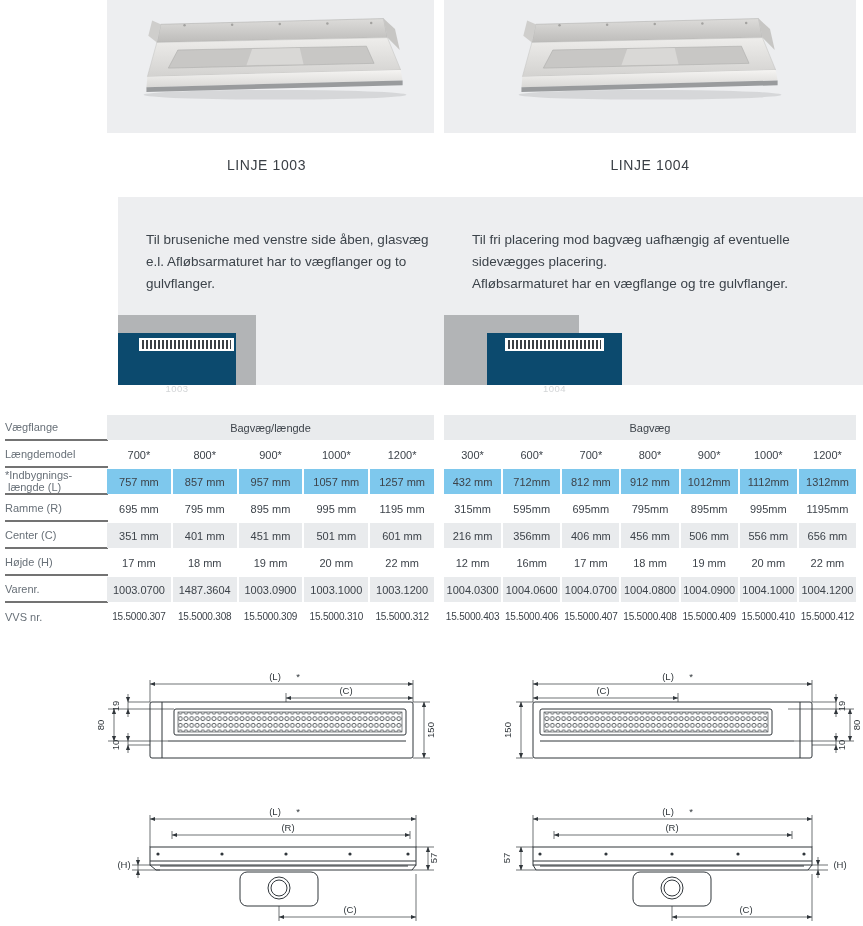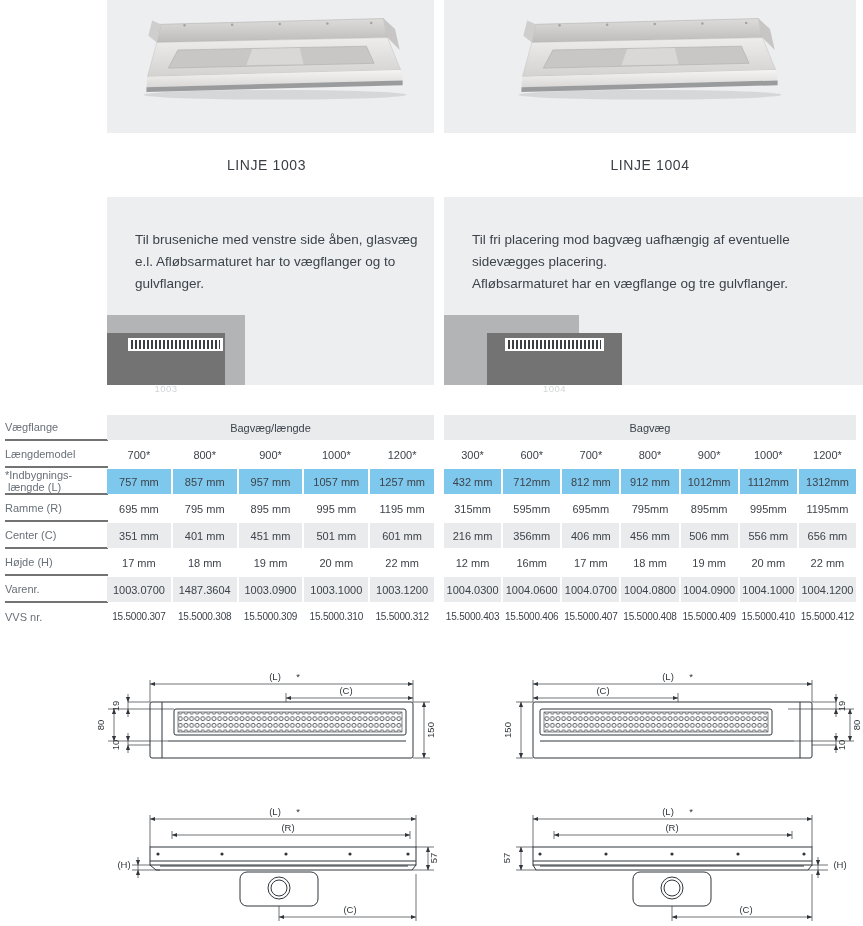--- a/index.html
+++ b/index.html
@@ -8,21 +8,21 @@
   .abs{position:absolute;}
   .panel{background:#edeef0;}
   
   .prod-title{position:absolute;top:157px;height:18px;text-align:center;font-size:14px;
               letter-spacing:.6px;color:#3a3f45;}
   
   .desc-text{position:absolute;left:28px;top:32px;right:14px;font-size:13.5px;line-height:22px;color:#3c434a;}
   
   .mini{position:absolute;left:0;top:118px;height:70px;}
   .mini .band{position:absolute;left:0;top:0;height:70px;background:#b2b4b6;}
-  .mini .dark{position:absolute;left:0;top:18px;height:52px;background:#737373;}
+  .mini .dark{position:absolute;left:0;top:18px;height:52px;background:#0c4a6e;}
   .grate{position:absolute;height:13px;background:#ffffff;padding:2px 3px;box-sizing:border-box;}
   .grate .stripes{width:100%;height:100%;
      background:repeating-linear-gradient(90deg,#3a3f44 0px,#3a3f44 2px,#ffffff 2px,#ffffff 4px);}
   .mini-label{position:absolute;left:0;top:50px;width:100%;text-align:center;
               font-size:9.5px;color:#d3d5d7;letter-spacing:.5px;}
   
   .labels{position:absolute;left:5px;top:414px;width:103px;display:grid;grid-auto-rows:27px;}
   .label-cell{display:flex;flex-direction:column;justify-content:center;align-items:flex-start;
               font-size:11px;color:#687078;border-bottom:2px solid #737373;}
   .label-cell.last{border-bottom:none;}
@@ -100,21 +100,21 @@
       <polygon points="38,42 236,38 244,56 28,61" fill="#c8c7c5" stroke="#abaaa8" stroke-width="0.6"></polygon>
       <polygon points="116,41 166,40 170,57 110,58" fill="#d9d8d6"></polygon>
       <polygon points="6,70 272,63 274,74 5,81" fill="url(#gFront)"></polygon>
       <polygon points="5,81 274,74 274,79 5,86" fill="#8a8c8e" opacity="0.85"></polygon>
     </svg>
   </div>
 
   <div class="prod-title" style="left:103px;width:327px;text-align:center;">LINJE 1003</div>
   <div class="prod-title" style="left:444px;width:412px;">LINJE 1004</div>
 
-  <div class="abs panel" style="left:107px;top:197px;width:327px;height:188px;">
+  <div class="abs panel" style="left:118px;top:197px;width:327px;height:188px;">
     <div class="desc-text">
       <div>Til bruseniche med venstre side åben, glasvæg</div>
       <div>e.l. Afløbsarmaturet har to vægflanger og to</div>
       <div>gulvflanger.</div>
     </div>
     <div class="mini" style="width:138px;">
       <div class="band" style="width:138px;"></div>
       <div class="dark" style="width:118px;">
         <div class="grate" style="left:21px;top:5px;width:95px;">
             <div class="stripes"></div>

